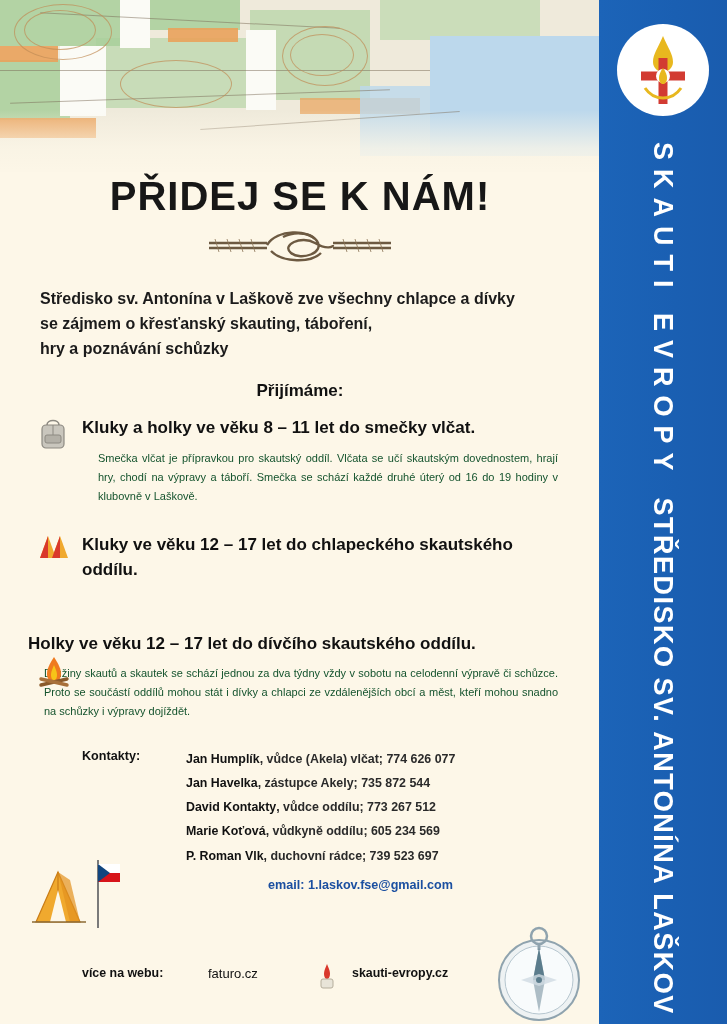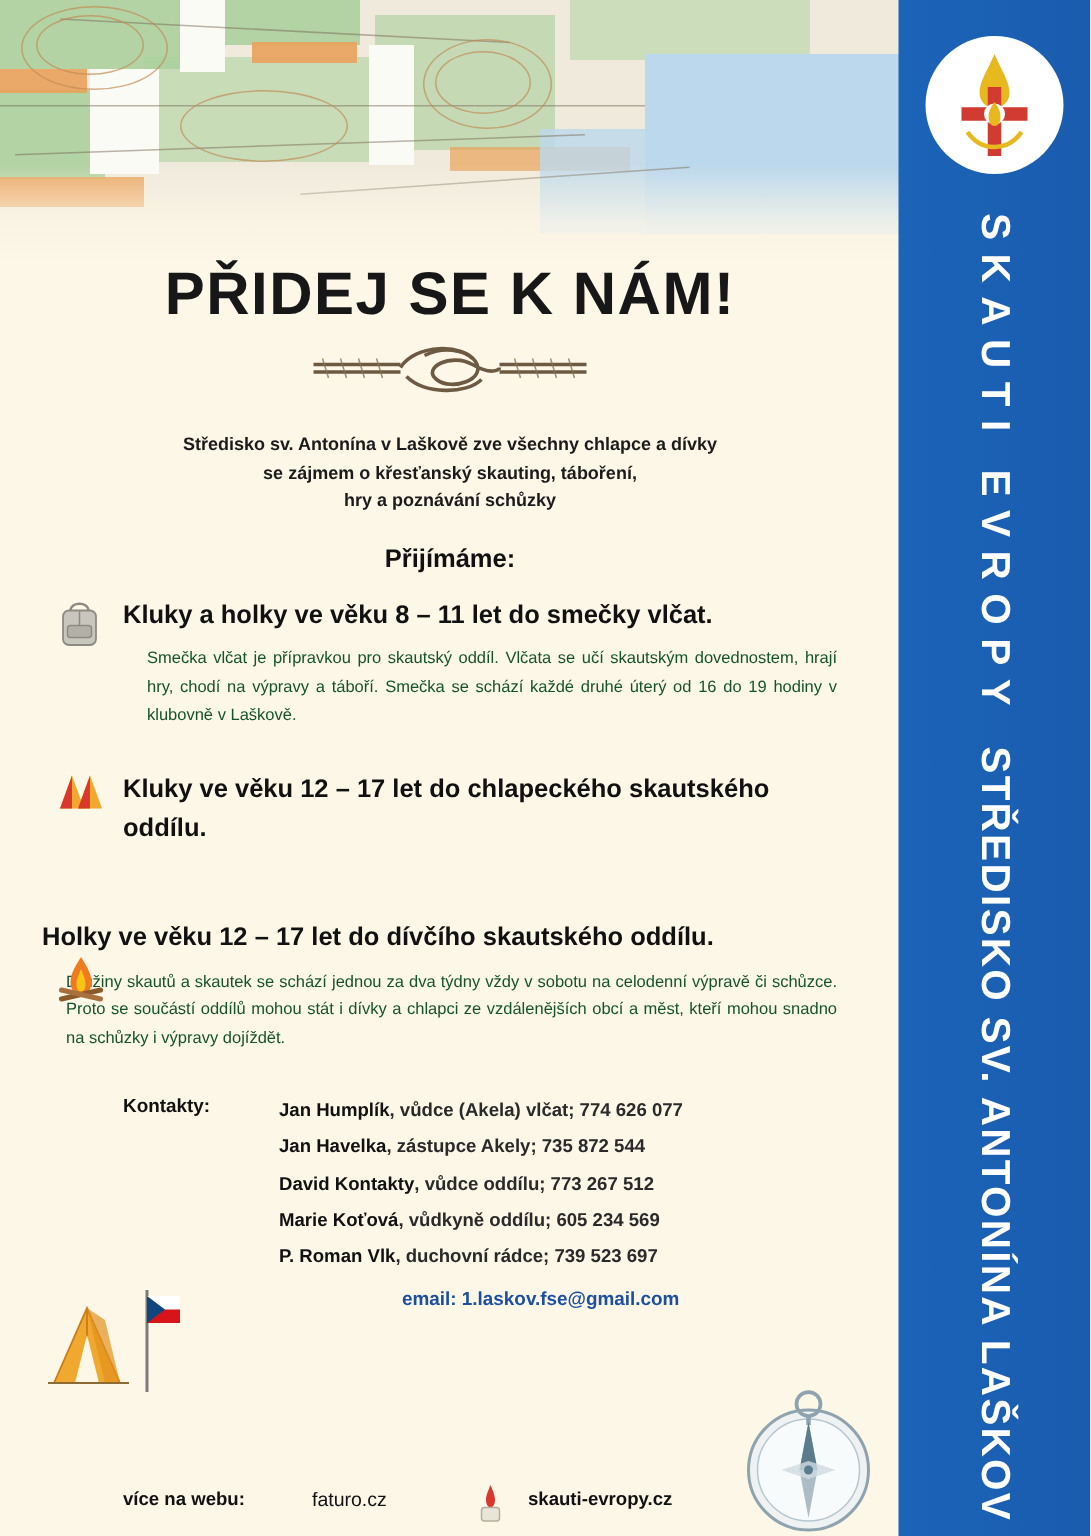--- a/index.html
+++ b/index.html
@@ -126,22 +126,21 @@
     margin-top: 14px;
   }
   .knot-wrap {
     display: flex;
     justify-content: center;
     margin-top: 6px;
   }
   .intro {
     margin: 18px auto 0 auto;
     width: 520px;
-    text-align: center;
-    font-size: 12px;
+    font-size: 16px;
     font-weight: bold;
     color: #1b1b1b;
     line-height: 1.55;
   }
   .accept {
     text-align: center;
     font-size: 17px;
     font-weight: bold;
     color: #111;
     margin-top: 20px;
@@ -200,21 +199,21 @@
   .email {
     margin-left: 186px;
     margin-top: 10px;
     font-size: 12.6px;
     color: #1b4fa0;
     font-weight: bold;
   }
   .footer {
     position: absolute;
     left: 0;
-    bottom: 6px;
+    bottom: 32px;
     width: 600px;
     height: 30px;
   }
   .footer .f-label {
     position: absolute;
     left: 82px;
     top: 4px;
     font-size: 12.4px;
     font-weight: bold;
     color: #111;

